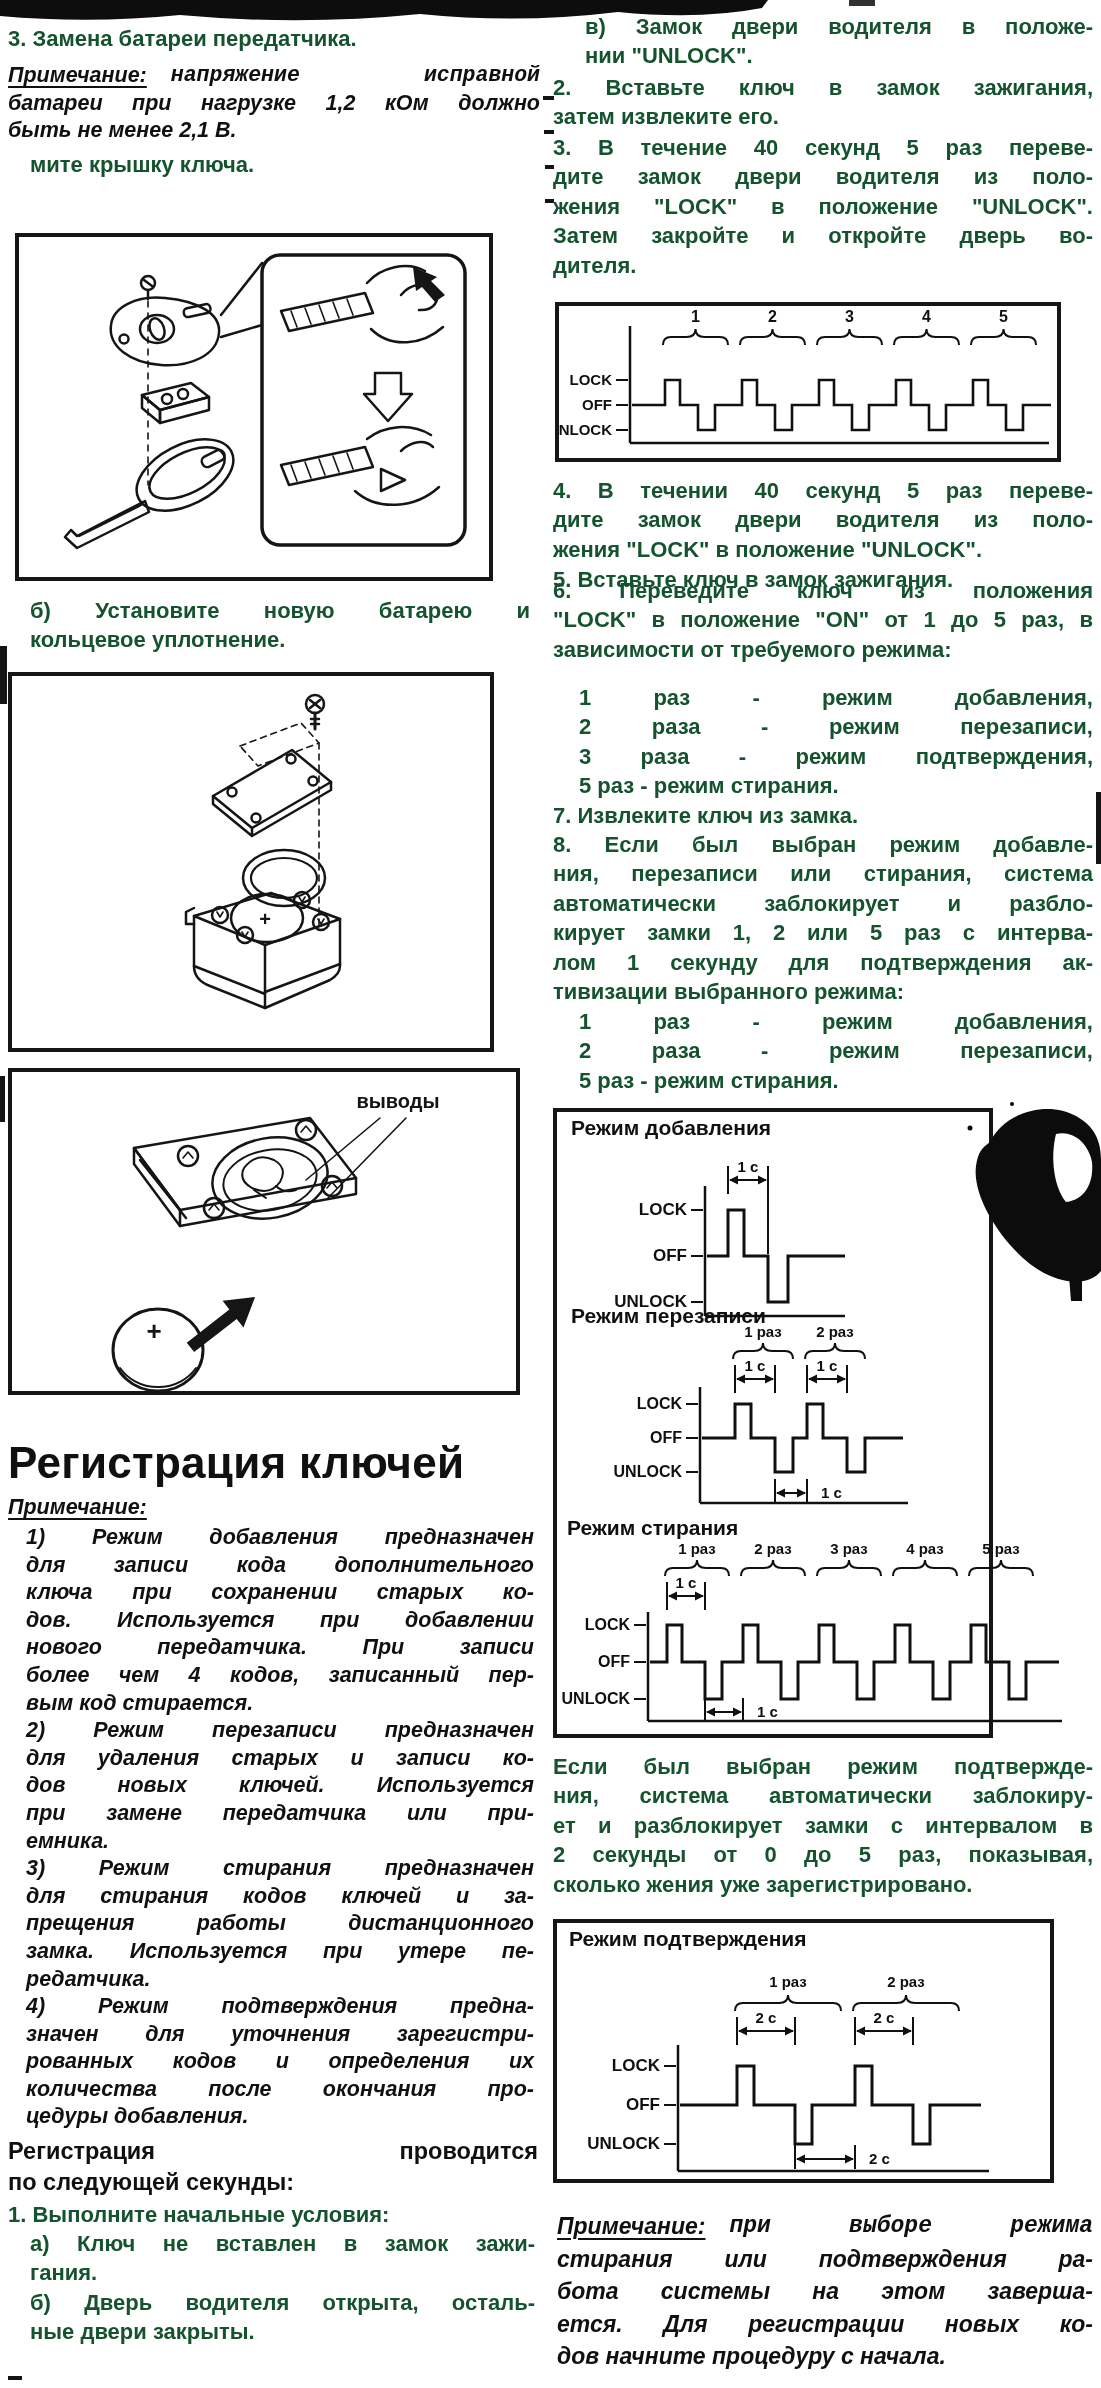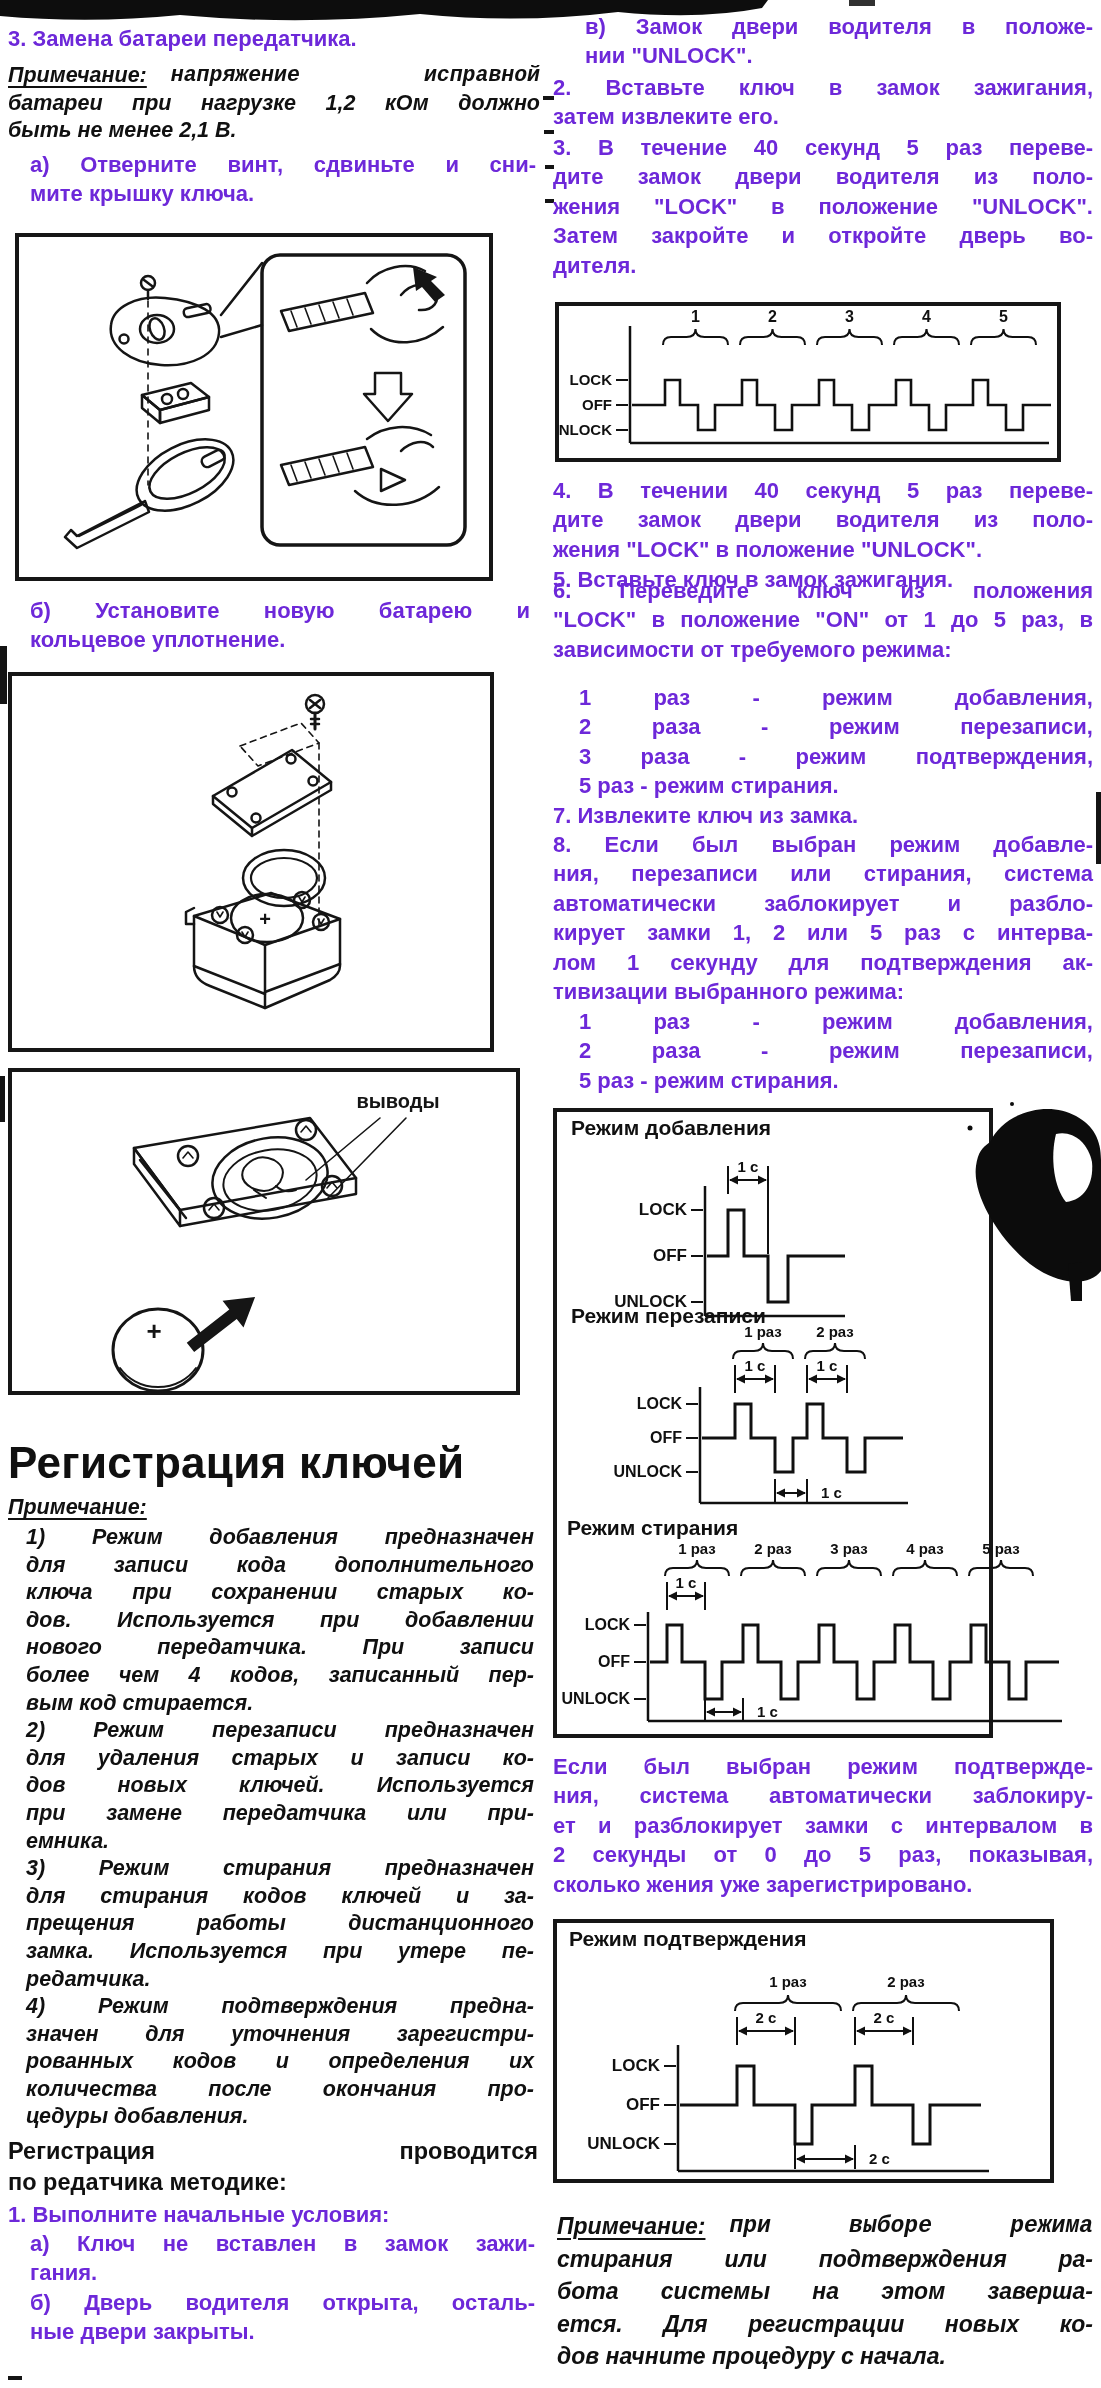--- a/index.html
+++ b/index.html
@@ -1,20 +1,20 @@
 <!DOCTYPE html>
 <html><head>
 <meta charset="utf-8">
 <style>
   html,body{margin:0;padding:0;background:#fff;}
   .page{position:relative;width:1101px;height:2388px;background:#fff;overflow:hidden;
         font-family:"Liberation Sans",sans-serif;color:#101010;}
   .blk{position:absolute;}
   
-  .bt{font-weight:bold;font-size:22px;line-height:29.4px;color:#6d28d9;}
+  .bt{font-weight:bold;font-size:22px;line-height:29.4px;color:#14532d;}
   .it{font-weight:bold;font-style:italic;font-size:21.5px;line-height:27.6px;}
   .itbig{font-weight:bold;font-style:italic;font-size:23px;line-height:32.5px;}
   .ln{white-space:normal;}
   .ln.j{text-align:justify;text-align-last:justify;}
   .flexline{display:flex;}
   .flexline .spread{flex:1;margin-left:24px;text-align:justify;text-align-last:justify;font-family:Liberation Mono, monospace;}
   .ul{text-decoration:underline;text-decoration-thickness:2px;text-underline-offset:4px;}
   .h1{font-weight:bold;font-size:44px;letter-spacing:.3px;}
   .h2{font-weight:bold;font-size:23.5px;line-height:31px;}
   .figbox{position:absolute;border:4px solid #161616;box-sizing:border-box;background:#fff;}
@@ -53,21 +53,20 @@
       <span class="ul">Примечание:</span>
       <span class="spread">напряжение исправной</span>
     </div>
     <div>
         <div class="ln j">батареи при нагрузке 1,2 кОм должно</div>
         <div class="ln">быть не менее 2,1 В.</div>
       </div>
   </div>
 
   <div class="blk bt" style="left:30px;top:150px;width:506px">
-      <div class="ln j">а) Отверните винт, сдвиньте и сни-</div>
       <div class="ln">мите крышку ключа.</div>
     </div>
 
   <div class="figbox" style="left:15px;top:233px;width:478px;height:348px">
     <svg style="left:-4px;top:-4px" width="478" height="348" viewBox="0 0 478 348">
       <g class="s">
         <circle cx="133" cy="50" r="7"></circle>
           <line x1="129" y1="47" x2="137" y2="53"></line>
           <line x1="133" y1="57" x2="133" y2="66"></line>
         <line class="thin" x1="133" y1="68" x2="133" y2="252" stroke-dasharray="6 6"></line>
@@ -200,21 +199,21 @@
         <div class="ln j">4) Режим подтверждения предна-</div>
         <div class="ln j">значен для уточнения зарегистри-</div>
         <div class="ln j">рованных кодов и определения их</div>
         <div class="ln j">количества после окончания про-</div>
         <div class="ln">цедуры добавления.</div>
       </div>
   </div>
 
   <div class="blk h2" style="left:8px;top:2136px;width:530px">
       <div class="ln j">Регистрация проводится</div>
-      <div class="ln">по редатчика методике:</div>
+      <div class="ln">по следующей секунды:</div>
     </div>
   <div class="blk bt" style="left:8px;top:2200px;width:530px">1. Выполните начальные условия:</div>
   <div class="blk bt" style="left:30px;top:2229px;width:505px">
       <div class="ln j">а) Ключ не вставлен в замок зажи-</div>
       <div class="ln">гания.</div>
     </div>
   <div class="blk bt" style="left:30px;top:2288px;width:505px">
       <div class="ln j">б) Дверь водителя открыта, осталь-</div>
       <div class="ln">ные двери закрыты.</div>
     </div>

